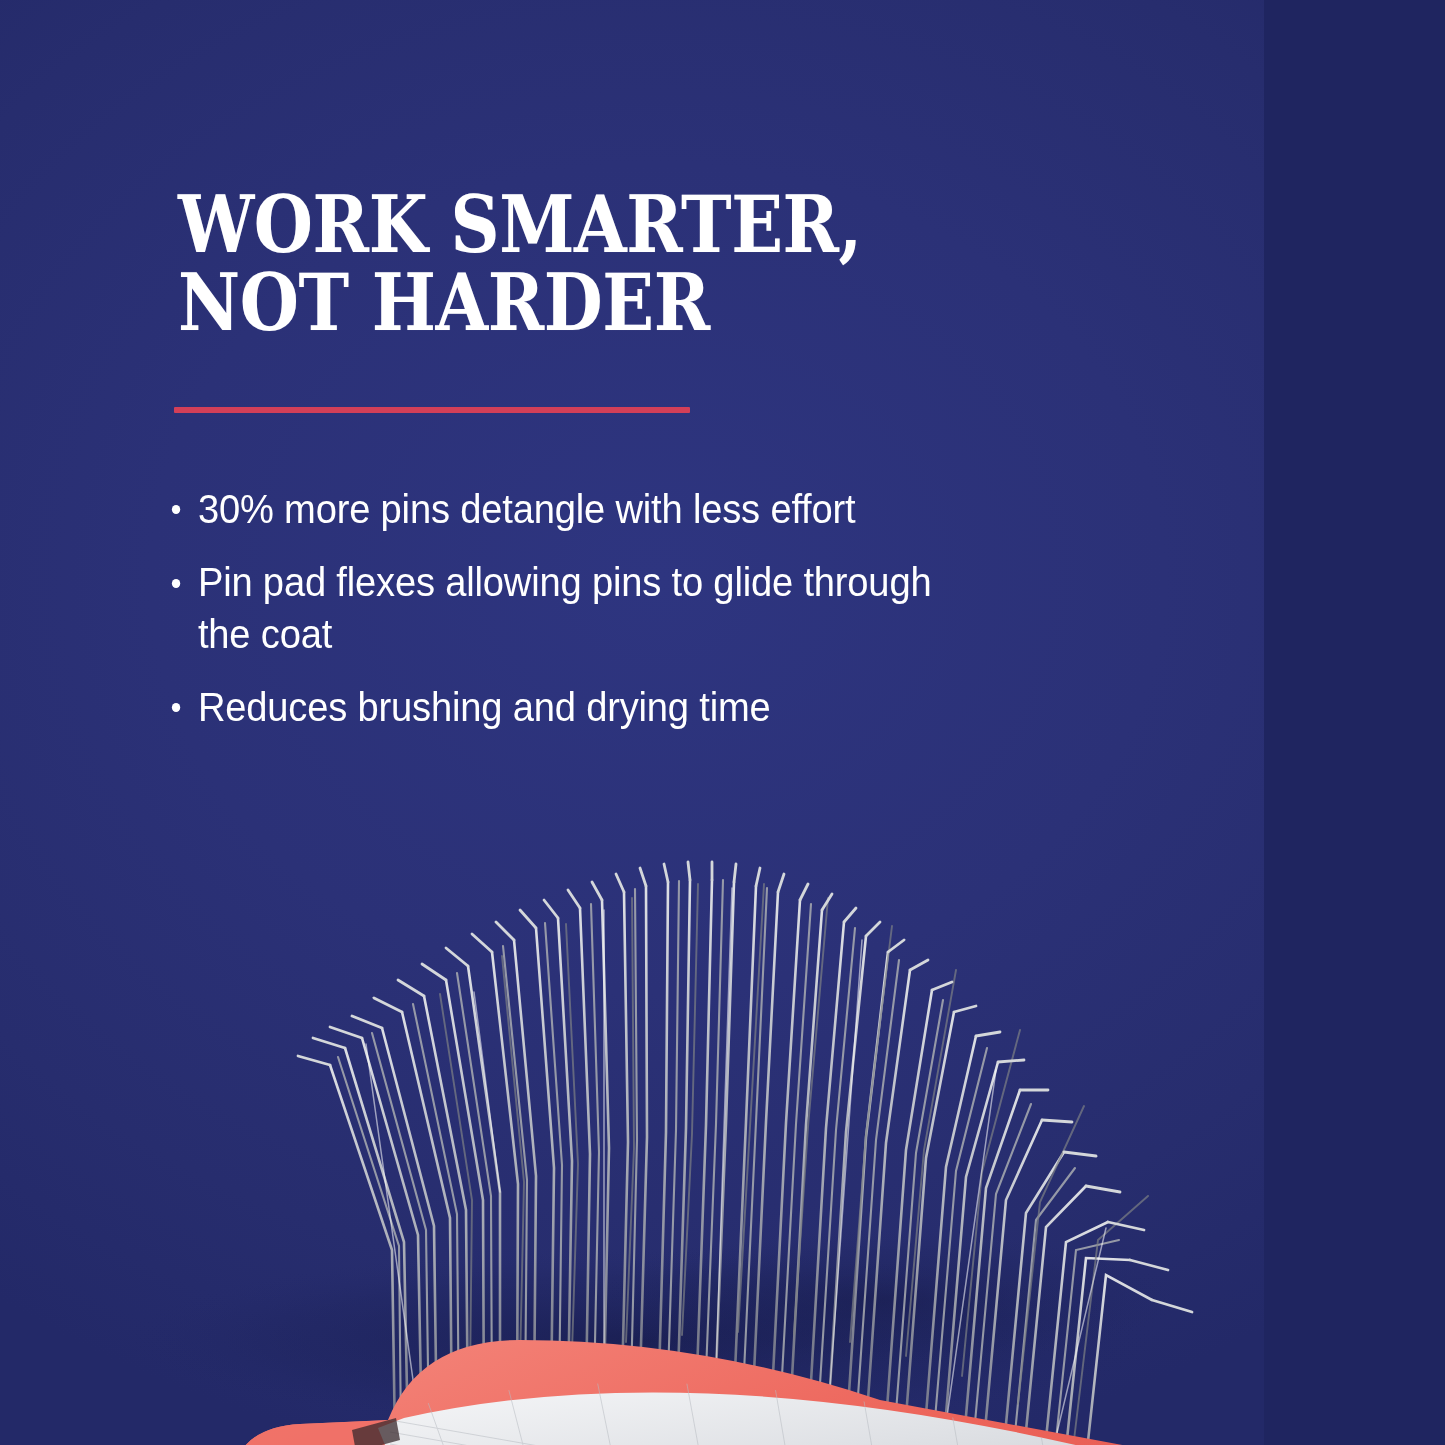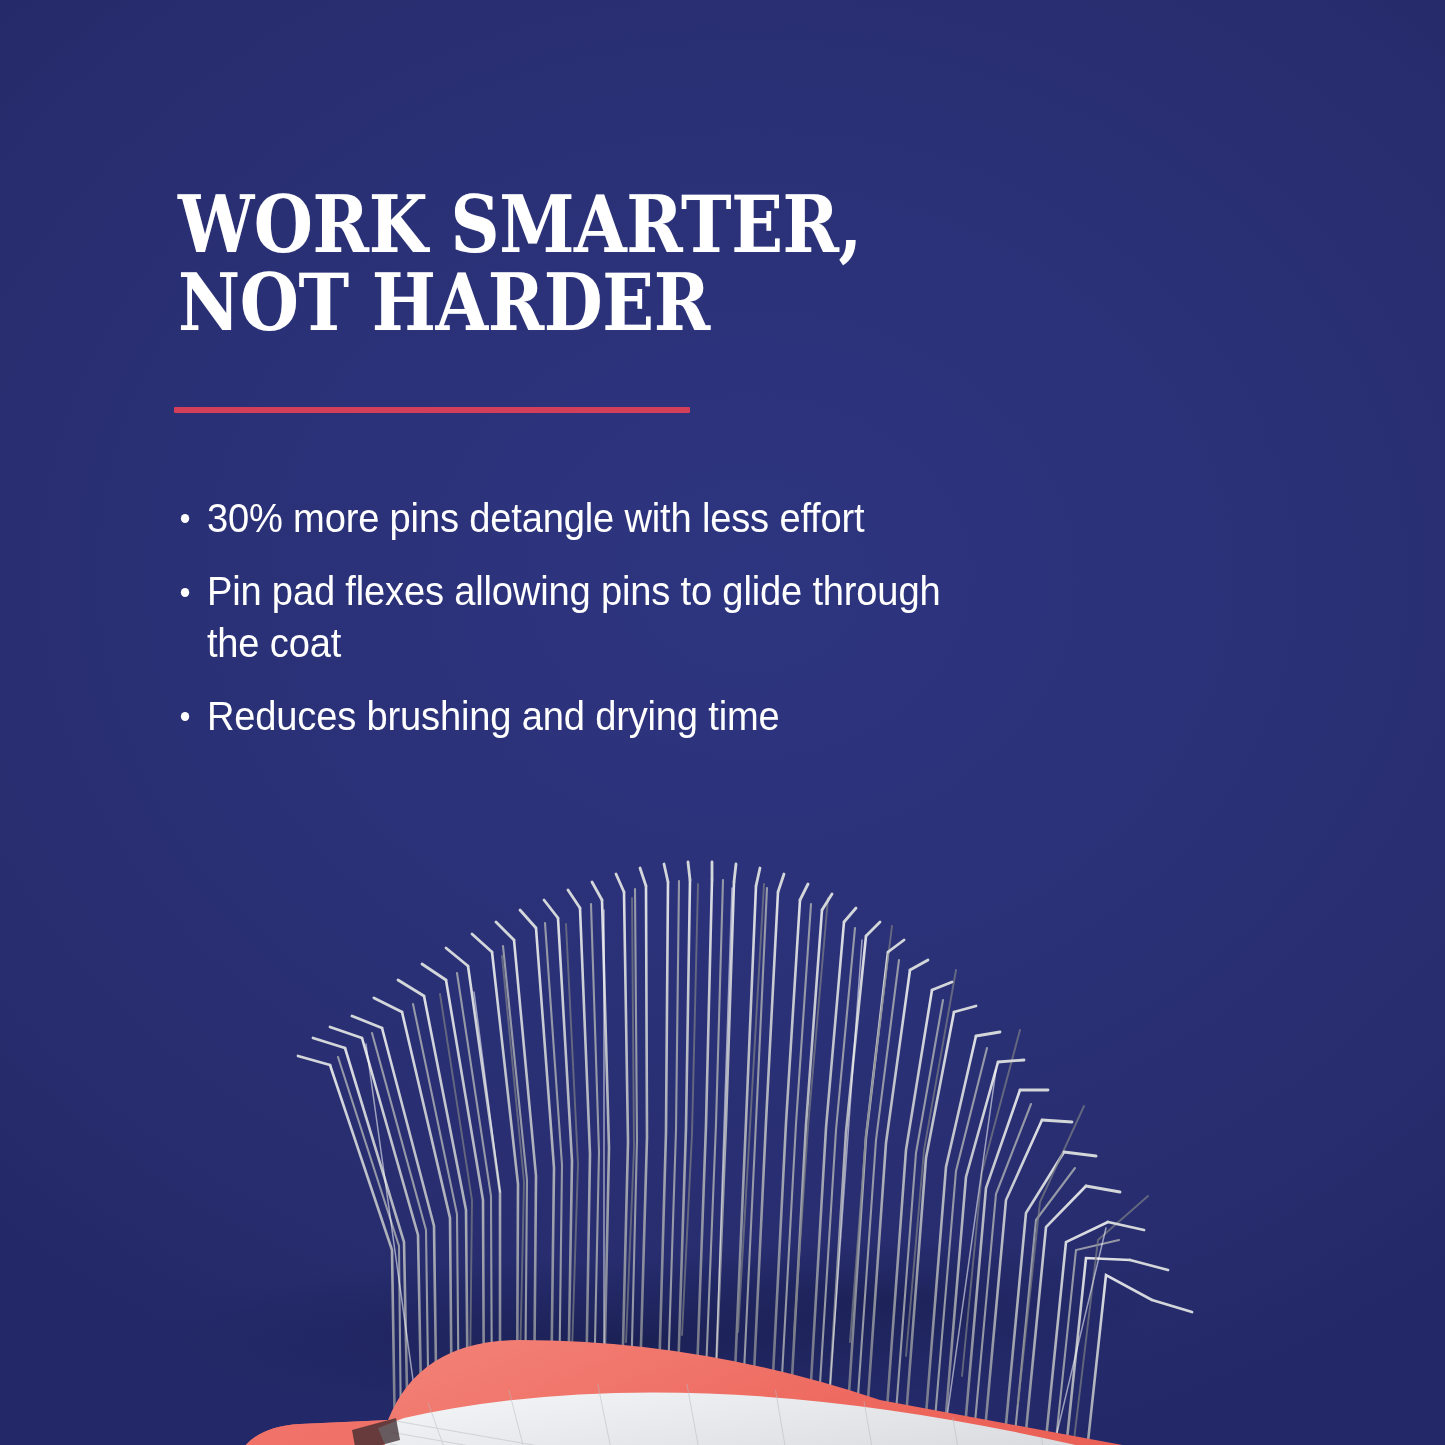--- a/index.html
+++ b/index.html
@@ -7,21 +7,21 @@
     margin: 0;
     padding: 0;
     background: #1f2560;
   }
   body {
     font-family: "Liberation Sans", sans-serif;
   }
 
   #stage {
     position: relative;
-    width: 1445px;
+    width: 1264px;
     height: 1445px;
     overflow: hidden;
     background: #2b3177;
     background-image:
       radial-gradient(ellipse 1100px 900px at 52% 40%, #2e3580 0%, #2b3177 46%, #272d6e 78%, #232968 100%);
   }
 
   
   .text-block {
     position: absolute;
@@ -54,21 +54,21 @@
     background: #d33f58;
     border-radius: 1px;
   }
 
   .bullets {
     position: absolute;
     left: 170px;
     top: 484px;
     width: 830px;
     list-style: none;
-    margin: 9px;
+    margin: 0;
     padding: 0;
   }
   .bullet-item {
     position: relative;
     color: #ffffff;
     font-size: 41px;
     line-height: 1.25;
     padding-left: 30px;
     margin-bottom: 22px;
     font-family: "Liberation Sans", sans-serif;

